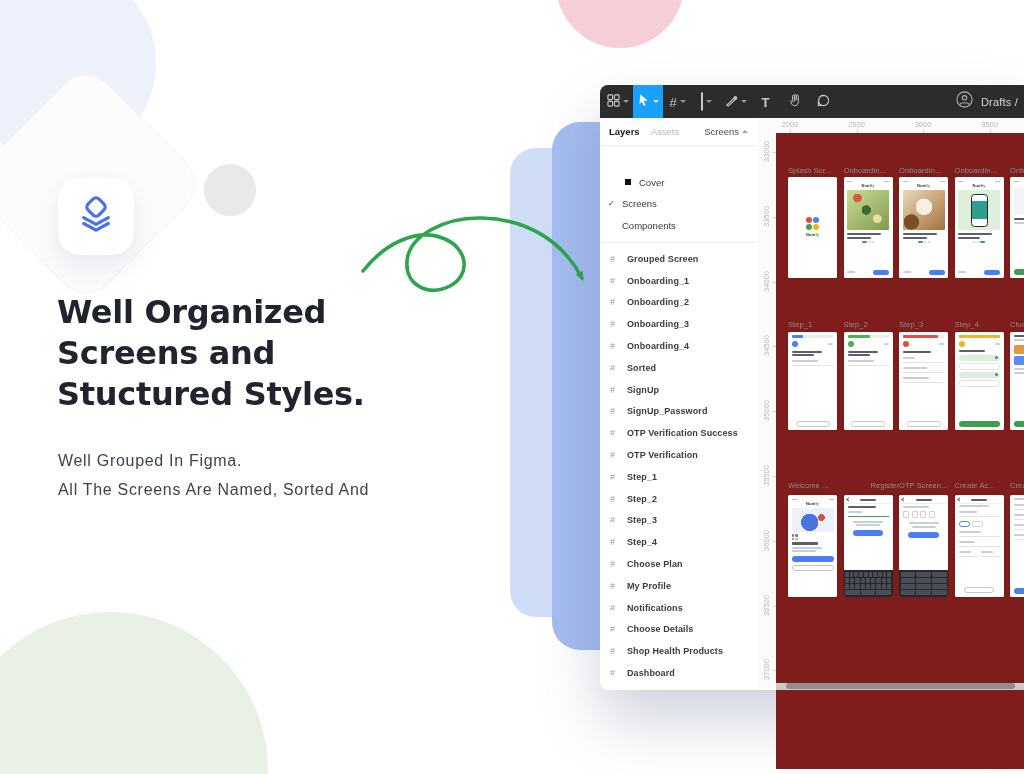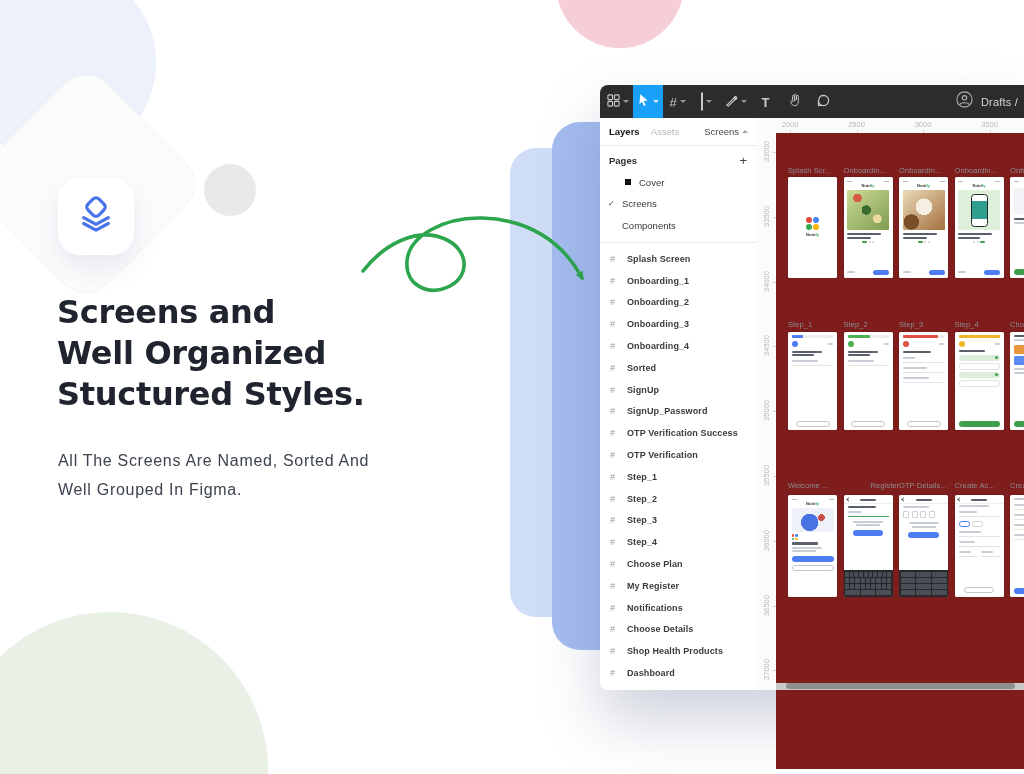--- a/index.html
+++ b/index.html
@@ -103,27 +103,27 @@
   <span>
     <svg width="40" height="40" viewBox="0 0 24 24" fill="none" stroke="#4a72e8" stroke-width="1.9" stroke-linecap="round" stroke-linejoin="round">
       <rect x="7.4" y="2.6" width="9.2" height="9.2" rx="2.4" transform="rotate(45 12 7.2)"></rect>
       <path d="M4.6 13.6 L12 17.6 L19.4 13.6"></path>
       <path d="M4.6 17.1 L12 21.1 L19.4 17.1"></path>
     </svg>
   </span>
 </div>
 
 <div class="hero-title">
+  <div>Well Organized</div>
   <div>Screens and</div>
-  <div>Well Organized</div>
   <div>Stuctured Styles.</div>
 </div>
 <div class="hero-sub">
+  <div>Well Grouped In Figma.</div>
   <div>All The Screens Are Named, Sorted And</div>
-  <div>Well Grouped In Figma.</div>
 </div>
 
 <svg class="arrow-svg" width="250" height="110" viewBox="0 0 250 110">
   <defs>
     <marker id="ah" markerWidth="10" markerHeight="10" refX="6" refY="4" orient="auto" markerUnits="userSpaceOnUse">
       <path d="M0,0 L9,4 L0,8 Z" fill="#2ca54d"></path>
     </marker>
   </defs>
   <path d="M 13 76 C 35 48, 68 32, 95 44 C 118 54, 121 80, 100 91 C 78 102, 55 90, 57 66 C 59 41, 94 22, 132 23 C 178 24, 213 47, 232 83" fill="none" stroke="#2ca54d" stroke-width="3.6" stroke-linecap="round" marker-end="url(#ah)"></path>
 </svg>
@@ -188,24 +188,20 @@
 
   <div class="panel">
     <div class="panel-head">
       <span class="tab active">Layers</span>
       <span class="tab inactive">Assets</span>
       <span class="pagesel">
         <span>Screens</span>
         <i class="caret-up"></i>
       </span>
     </div>
-    <div class="pages-head">
-      <span class="lbl">Pages</span>
-      <span class="plus">+</span>
-    </div>
     <div id="pagelist">
         <div class="pagerow indent" style="top: 53.5px;">
           <span class="ic">
             <i class="sq-ic"></i>
           </span>
           <span>Cover</span>
         </div>
         <div class="pagerow" style="top: 75px;">
           <span class="ic">
             <span class="chk">✓</span>
@@ -214,21 +210,21 @@
         </div>
         <div class="pagerow" style="top: 96.5px;">
           <span class="ic"></span>
           <span>Components</span>
         </div>
       </div>
     <div class="pdivider"></div>
     <div id="layerlist">
         <div class="layerrow" style="top: 130px;">
           <span class="fic">#</span>
-          <span class="nm">Splash Screen</span>
+          <span class="nm">Grouped Screen</span>
         </div>
         <div class="layerrow" style="top: 151.8px;">
           <span class="fic">#</span>
           <span class="nm">Onboarding_1</span>
         </div>
         <div class="layerrow" style="top: 173.6px;">
           <span class="fic">#</span>
           <span class="nm">Onboarding_2</span>
         </div>
         <div class="layerrow" style="top: 195.4px;">
@@ -274,21 +270,21 @@
         <div class="layerrow" style="top: 413.4px;">
           <span class="fic">#</span>
           <span class="nm">Step_4</span>
         </div>
         <div class="layerrow" style="top: 435.2px;">
           <span class="fic">#</span>
           <span class="nm">Choose Plan</span>
         </div>
         <div class="layerrow" style="top: 457px;">
           <span class="fic">#</span>
-          <span class="nm">My Register</span>
+          <span class="nm">My Profile</span>
         </div>
         <div class="layerrow" style="top: 478.8px;">
           <span class="fic">#</span>
           <span class="nm">Notifications</span>
         </div>
         <div class="layerrow" style="top: 500.6px;">
           <span class="fic">#</span>
           <span class="nm">Choose Details</span>
         </div>
         <div class="layerrow" style="top: 522.4px;">
@@ -608,21 +604,21 @@
               <i></i>
             </div>
             <div class="krow">
               <i></i>
               <i></i>
               <i></i>
             </div>
           </div>
         </div>
       </div>
-      <div class="ftitle" style="left: 123px; top: 348px;">OTP Details...</div>
+      <div class="ftitle" style="left: 123px; top: 348px;">OTP Screen...</div>
       <div class="frame" style="left: 123px; top: 362px; height: 102px;">
         <div class="mfc" style="padding:0">
           <div class="hdrrow">
             <i style="width:3px;height:3px;border-left:1px solid #555;border-bottom:1px solid #555;transform:rotate(45deg)"></i>
             <span class="bar dark" style="width:16px;margin:0 auto"></span>
             <i style="width:3px"></i>
           </div>
           <div style="padding:2px 4px">
             <span class="bar" style="width:26px;display:block"></span>
             <div style="display:flex;gap:2.5px;margin-top:3px">

